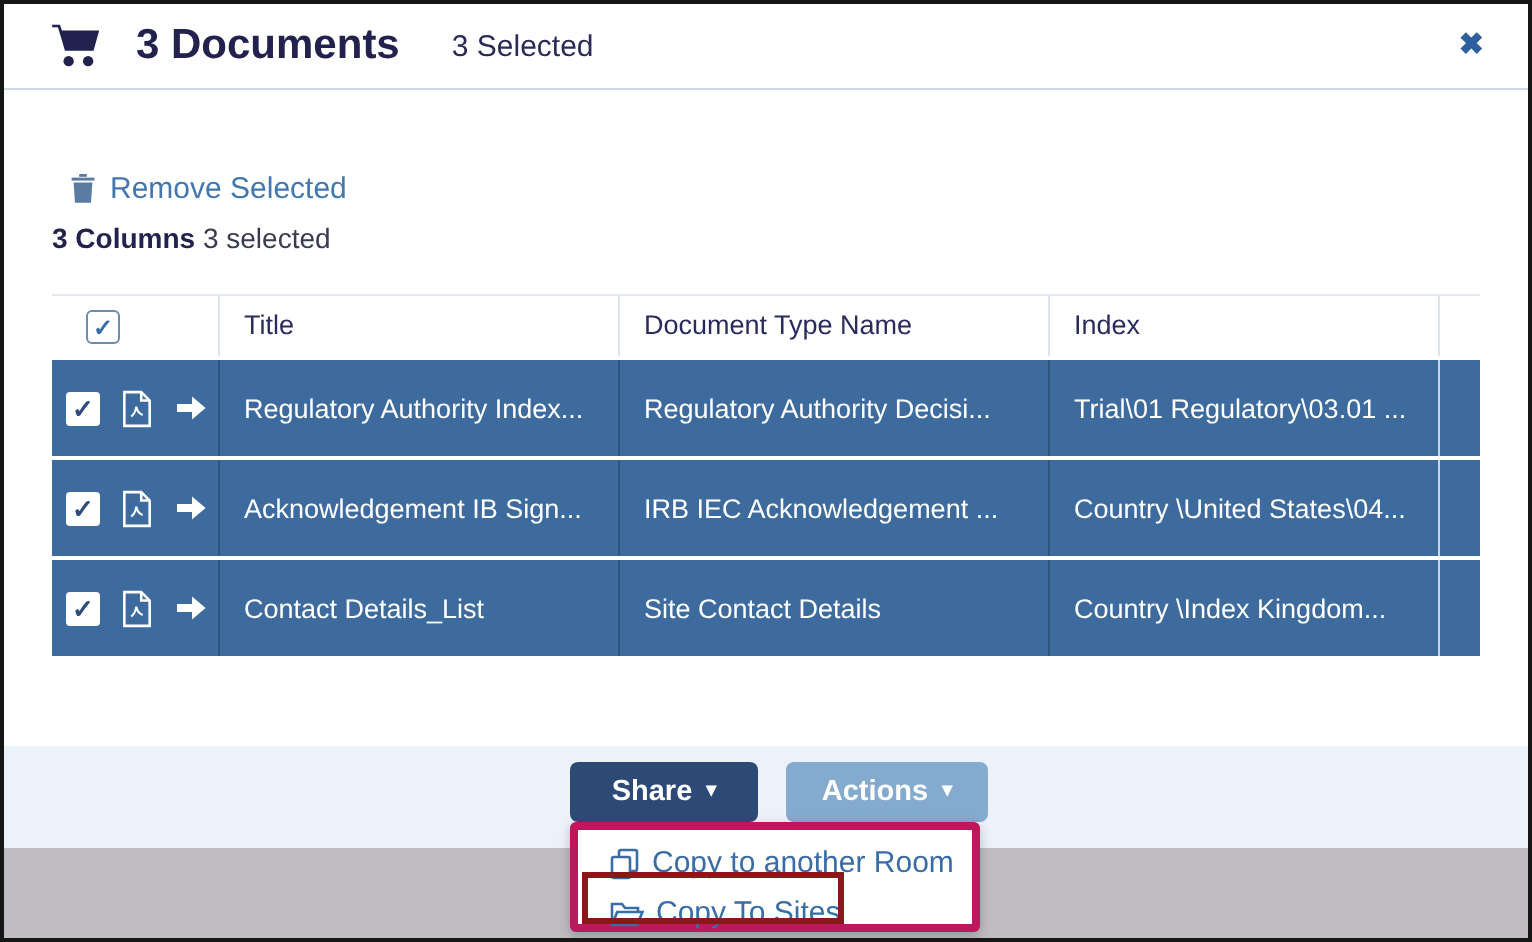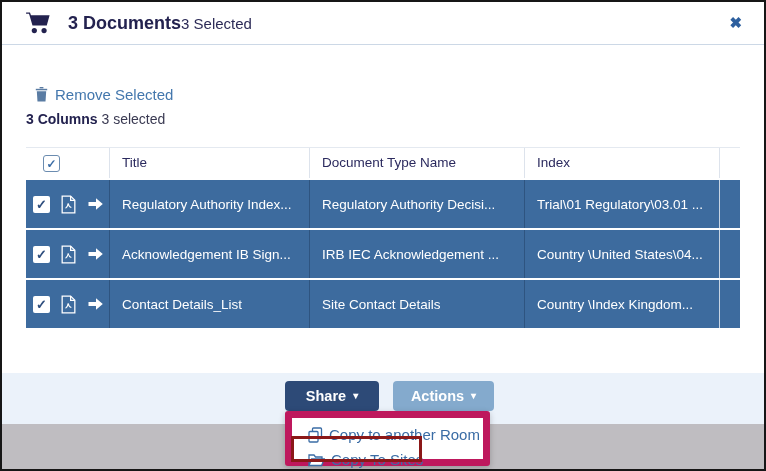--- a/index.html
+++ b/index.html
@@ -16,21 +16,21 @@
   }
   
   .header {
     position: absolute; top: 0; left: 0; right: 0; height: 43px;
     display: flex; align-items: center;
     padding-left: 23px;
     border-bottom: 1px solid #ccd8e6;
     background: #fff;
   }
   .cart-icon { margin-right: 17px; display: inline-flex; }
-  .doc-count { font-size: 18px; font-weight: bold; color: #23224f; }
+  .doc-count { font-size: 21px; font-weight: bold; color: #23224f; margin-right: 26px; }
   .sel-count { font-size: 15px; color: #2c2b57; }
   .close-btn {
     position: absolute; right: 22px; top: 11px;
     color: #2d5f9e; font-size: 15px; font-weight: bold;
     cursor: pointer; line-height: 20px;
   }
   
   .remove-selected {
     position: absolute; left: 33px; top: 84px;
     display: flex; align-items: center; gap: 7px;
@@ -99,21 +99,21 @@
     font-size: 14.5px; font-weight: bold;
     display: flex; align-items: center; justify-content: center; gap: 7px;
     cursor: pointer; z-index: 3;
   }
   .btn-share { left: 283px; width: 94px; background: #2d4a77; }
   .btn-actions { left: 391px; width: 101px; background: #84aacd; }
   .caret { font-size: 10px; line-height: 10px; }
   
   .dropdown {
     position: absolute; left: 283px; top: 409px; width: 205px; height: 55px;
-    background: #fff; border: 7px solid #be185d; border-radius: 3px;
+    background: #fff; border: 4px solid #be185d; border-radius: 3px;
     box-shadow: 0 2px 6px rgba(0,0,0,0.22);
     z-index: 4; padding-top: 4px;
   }
   .menu-item {
     height: 25px; display: flex; align-items: center; gap: 6px;
     padding-left: 16px; color: #3a6ca5; font-size: 15px;
     cursor: pointer; white-space: nowrap;
   }
   .annotation-box {
     position: absolute; left: 289px; top: 434px; width: 131px; height: 26px;

